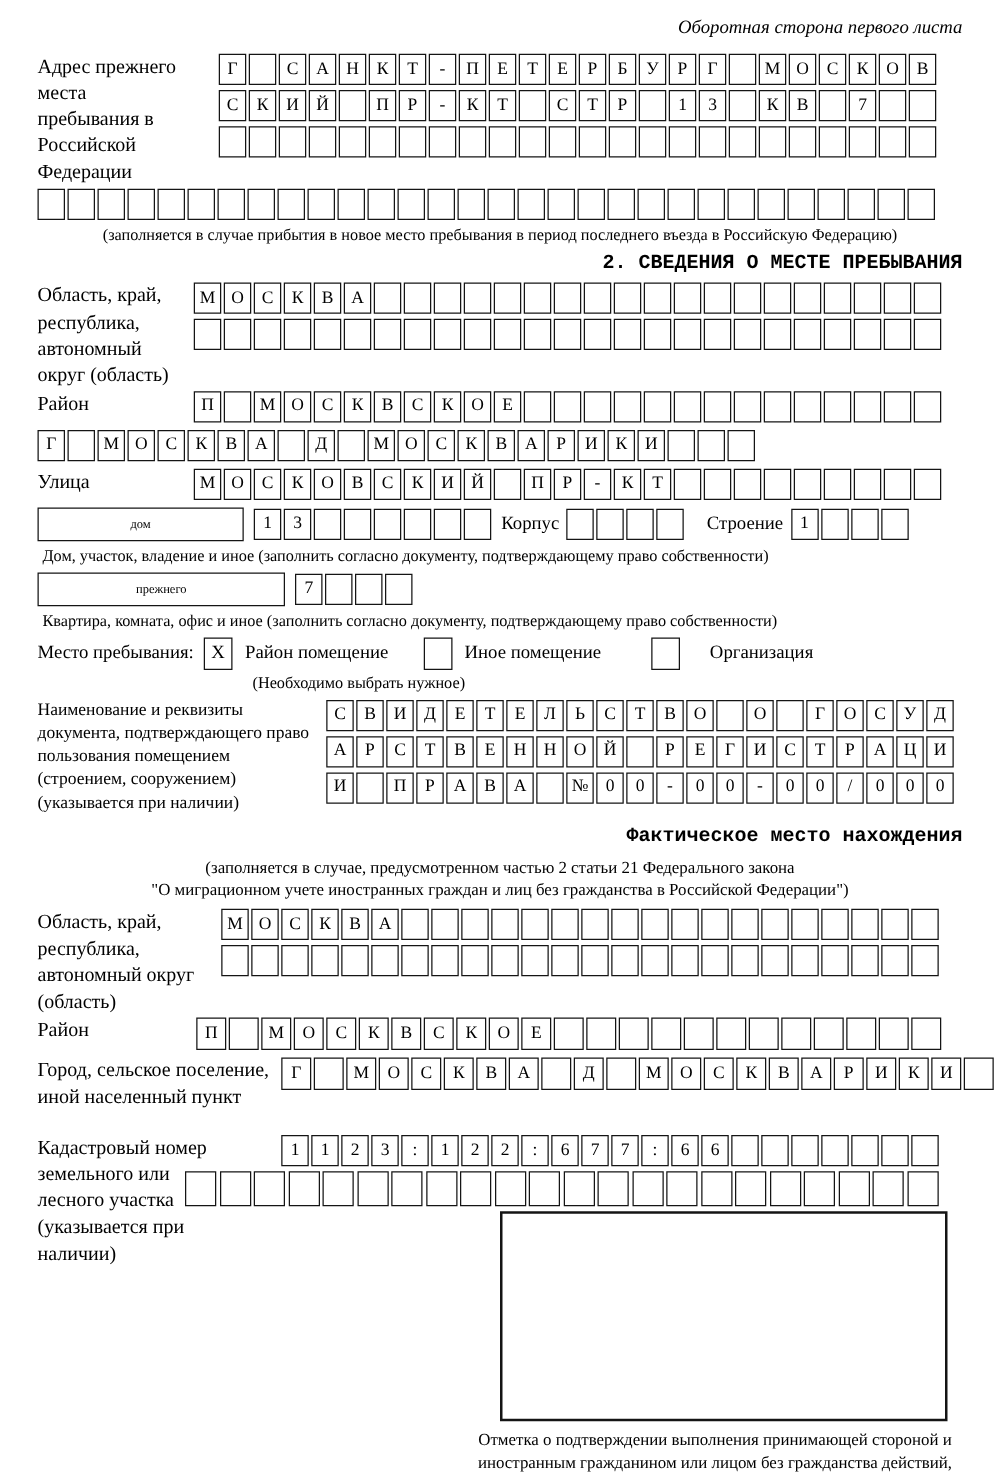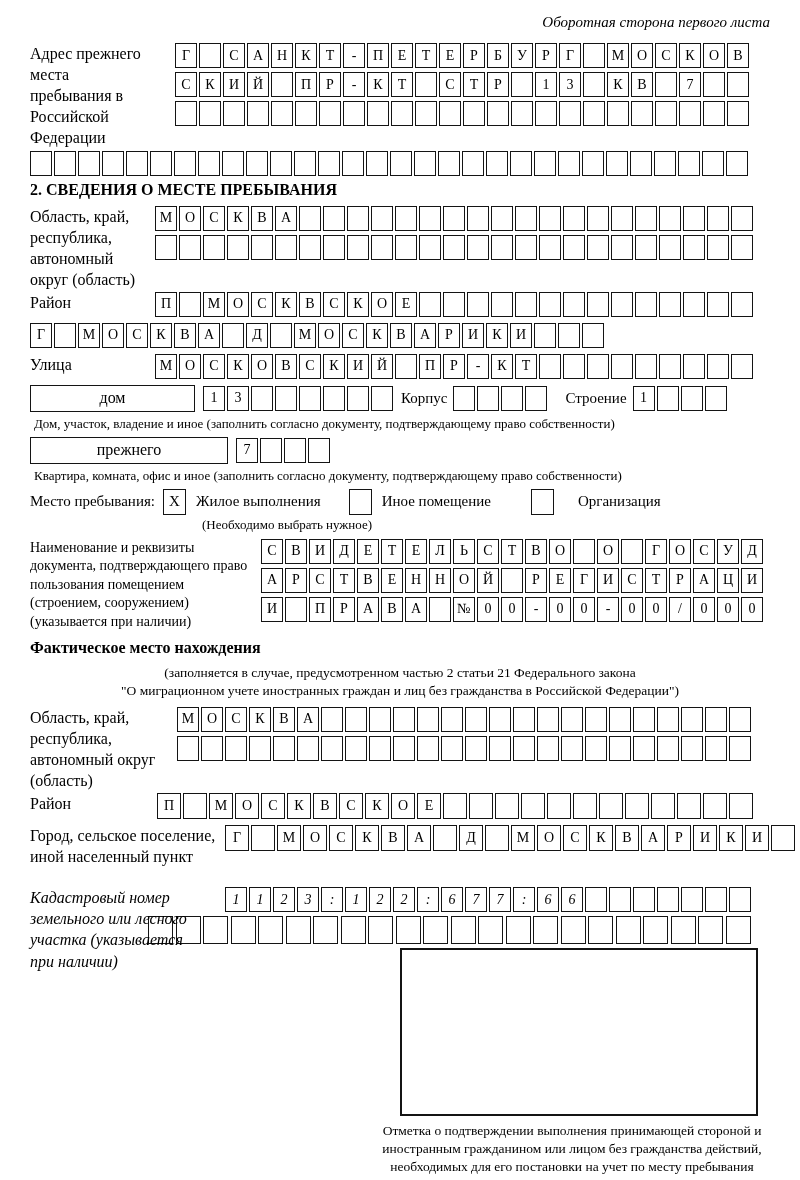--- a/index.html
+++ b/index.html
@@ -16,34 +16,34 @@
   .boxrow{display:flex;margin-bottom:4px;flex:none;}
   .cell{box-sizing:border-box;flex:none;display:inline-flex;align-items:center;justify-content:center;
         width:22px;height:25px;border:1.6px solid #141414;margin-right:2px;
         font-size:14px;line-height:1;}
   .boxrow.md .cell{width:24px;height:26px;}
   .boxrow.lg .cell{width:25px;height:28px;margin-right:2.5px;}
 
   .w120{width:122px;} .w145{width:145px;} .w195{width:195px;} .w225{width:225px;}
   .caption{font-size:13px;line-height:1.3;margin:0 0 4px 4px;}
   .caption.center{text-align:center;margin-left:0;}
-  .sec-title{text-align:left;font-weight:bold;font-size:16px;margin:5px 0 7px 0;}
+  .sec-title{text-align:right;font-weight:bold;font-size:16px;margin:5px 0 7px 0;font-family:Liberation Mono, monospace;}
 
   .domrow{display:flex;align-items:center;margin-bottom:4px;}
   .widebox{box-sizing:border-box;border:1.8px solid #141414;height:27px;display:inline-flex;
-           align-items:center;justify-content:center;font-size:16px;flex:none;}
+           align-items:center;justify-content:center;font-size:10px;flex:none;}
   .inline-lbl{font-size:15px;margin:0 6px;flex:none;}
 
   .mesto{display:flex;align-items:center;margin:4px 0 2px 0;font-size:15px;}
   .mesto .cell{width:23px;height:26px;margin:0 10px 0 8px;font-size:15px;}
   .mesto-note{font-size:13px;margin:0 0 6px 172px;}
 
   .fact-note{text-align:center;font-size:13.5px;line-height:1.35;margin-bottom:6px;}
 
-  .kadastr{position:relative;margin-top:12px;font-style:italic;}
+  .kadastr{position:relative;margin-top:12px;}
   .kadastr .lbl{position:absolute;left:0;top:0;width:160px;}
   .kadastr .r1{margin-left:195px;margin-top:20px;}
   .kadastr .r2{margin-left:118px;}
 
   .stamp-box{box-sizing:border-box;border:2px solid #141414;width:358px;height:168px;
              margin:4px 12px 6px auto;}
   .stamp-note{width:440px;margin-left:322px;text-align:center;font-size:13.5px;line-height:1.33;}
 </style>
 </head>
 <body>
@@ -160,20 +160,21 @@
       <span class="cell"></span>
       <span class="cell"></span>
       <span class="cell"></span>
       <span class="cell"></span>
       <span class="cell"></span>
       <span class="cell"></span>
       <span class="cell"></span>
       <span class="cell"></span>
       <span class="cell"></span>
     </div>
+  <div class="caption center">(заполняется в случае прибытия в новое место пребывания в период последнего въезда в Российскую Федерацию)</div>
 
   <div class="sec-title">2. СВЕДЕНИЯ О МЕСТЕ ПРЕБЫВАНИЯ</div>
 
   <div class="block">
     <div class="lbl w120">Область, край, республика, автономный округ (область)</div>
     <div class="rows" style="margin-left:3px;">
       <div class="boxrow">
           <span class="cell">М</span>
           <span class="cell">О</span>
           <span class="cell">С</span>
@@ -357,21 +358,21 @@
         <span class="cell"></span>
         <span class="cell"></span>
         <span class="cell"></span>
       </div>
   </div>
   <div class="caption">Квартира, комната, офис и иное (заполнить согласно документу, подтверждающему право собственности)</div>
 
   <div class="mesto">
     <span>Место пребывания:</span>
     <span class="cell">X</span>
-    <span>Жилое выполнения</span>
+    <span>Район помещение</span>
     <span class="cell" style="margin-left:28px;"></span>
     <span>Иное помещение</span>
     <span class="cell" style="margin-left:40px;margin-right:24px;"></span>
     <span>Организация</span>
   </div>
   <div class="mesto-note">(Необходимо выбрать нужное)</div>
 
   <div class="block">
     <div class="lbl w225" style="font-size:14px;">Наименование и реквизиты документа, подтверждающего право пользования помещением (строением, сооружением) (указывается при наличии)</div>
     <div class="rows" style="margin-left:6px;">

